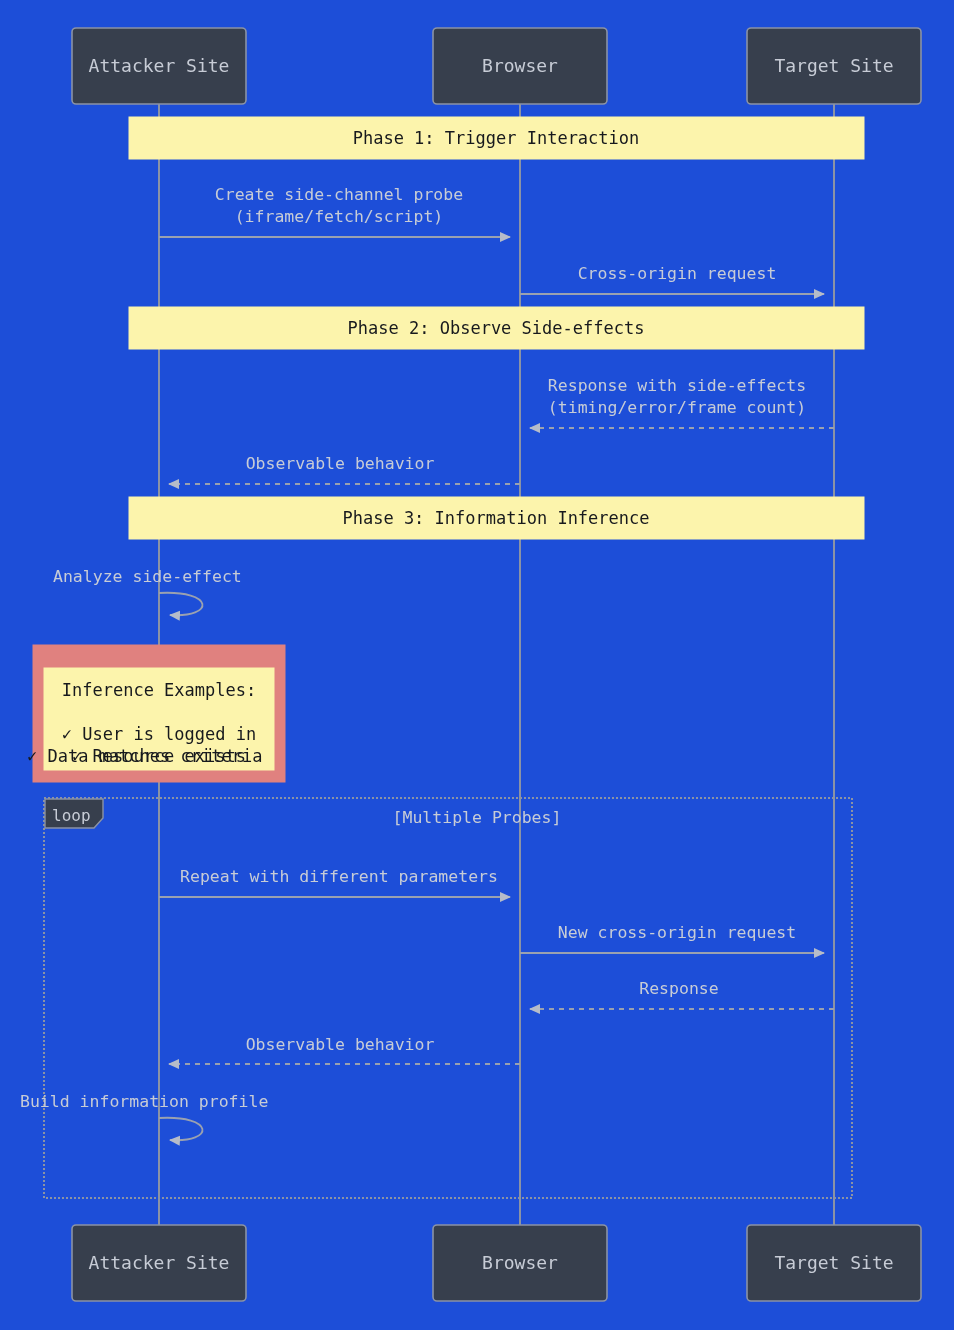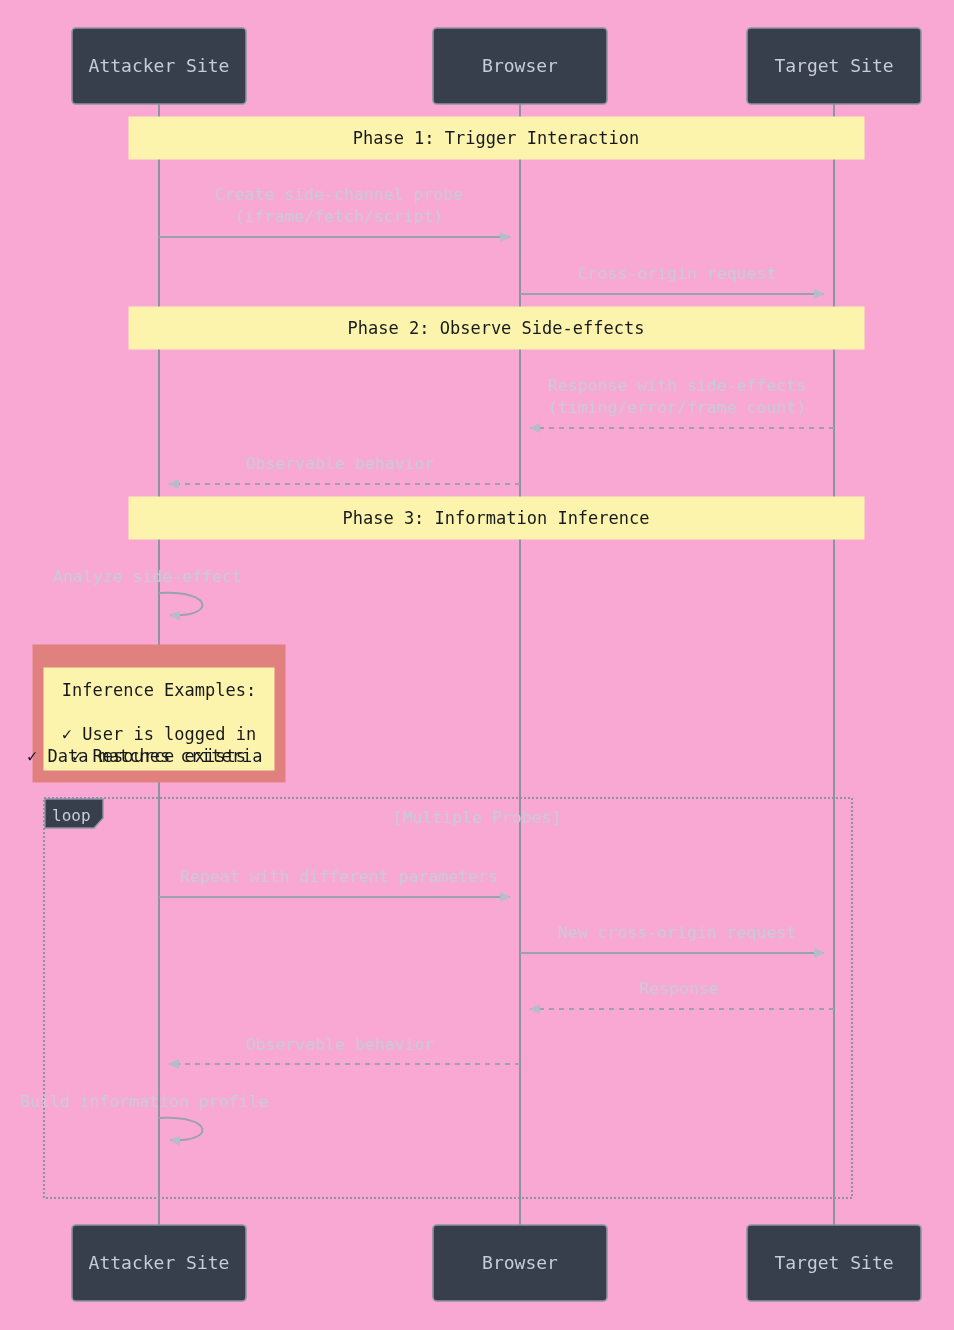--- a/index.html
+++ b/index.html
@@ -8,21 +8,21 @@
     padding: 0;
     background: #262b36;
   }
   body {
     font-family: "DejaVu Sans Mono", "Liberation Mono", monospace;
   }
   #diagram-root {
     position: relative;
     width: 954px;
     height: 1330px;
-    background: #f9a8d4;
+    background: #1d4ed8;
     overflow: hidden;
   }
   svg.layer {
     position: absolute;
     left: 0;
     top: 0;
     width: 954px;
     height: 1330px;
     overflow: visible;
   }

